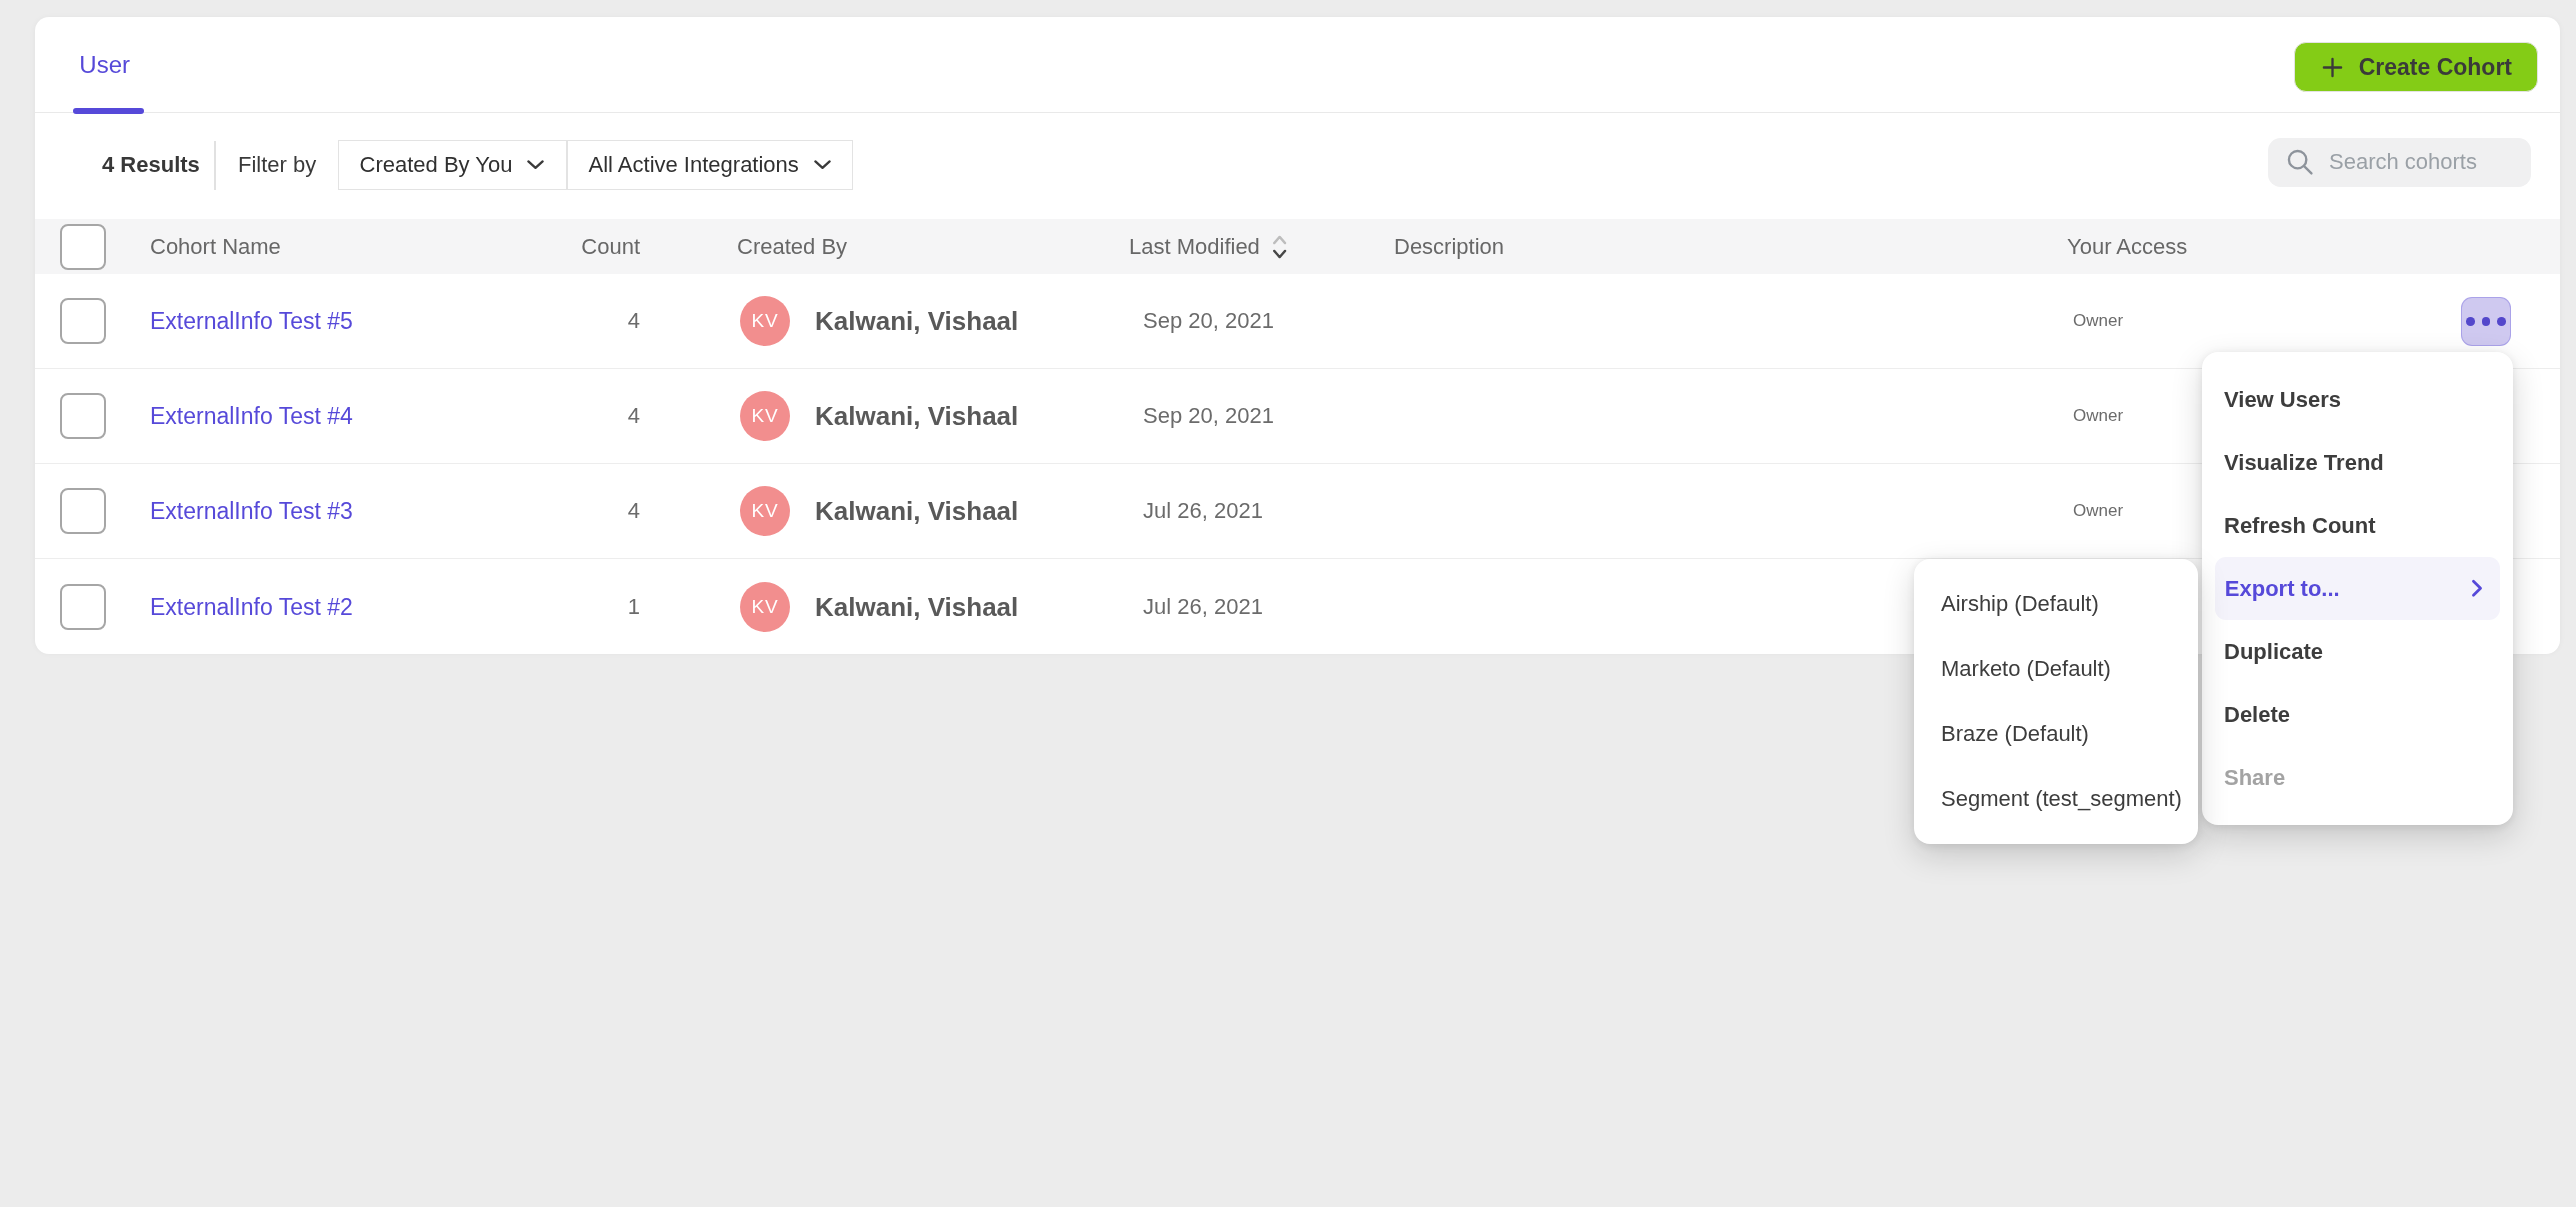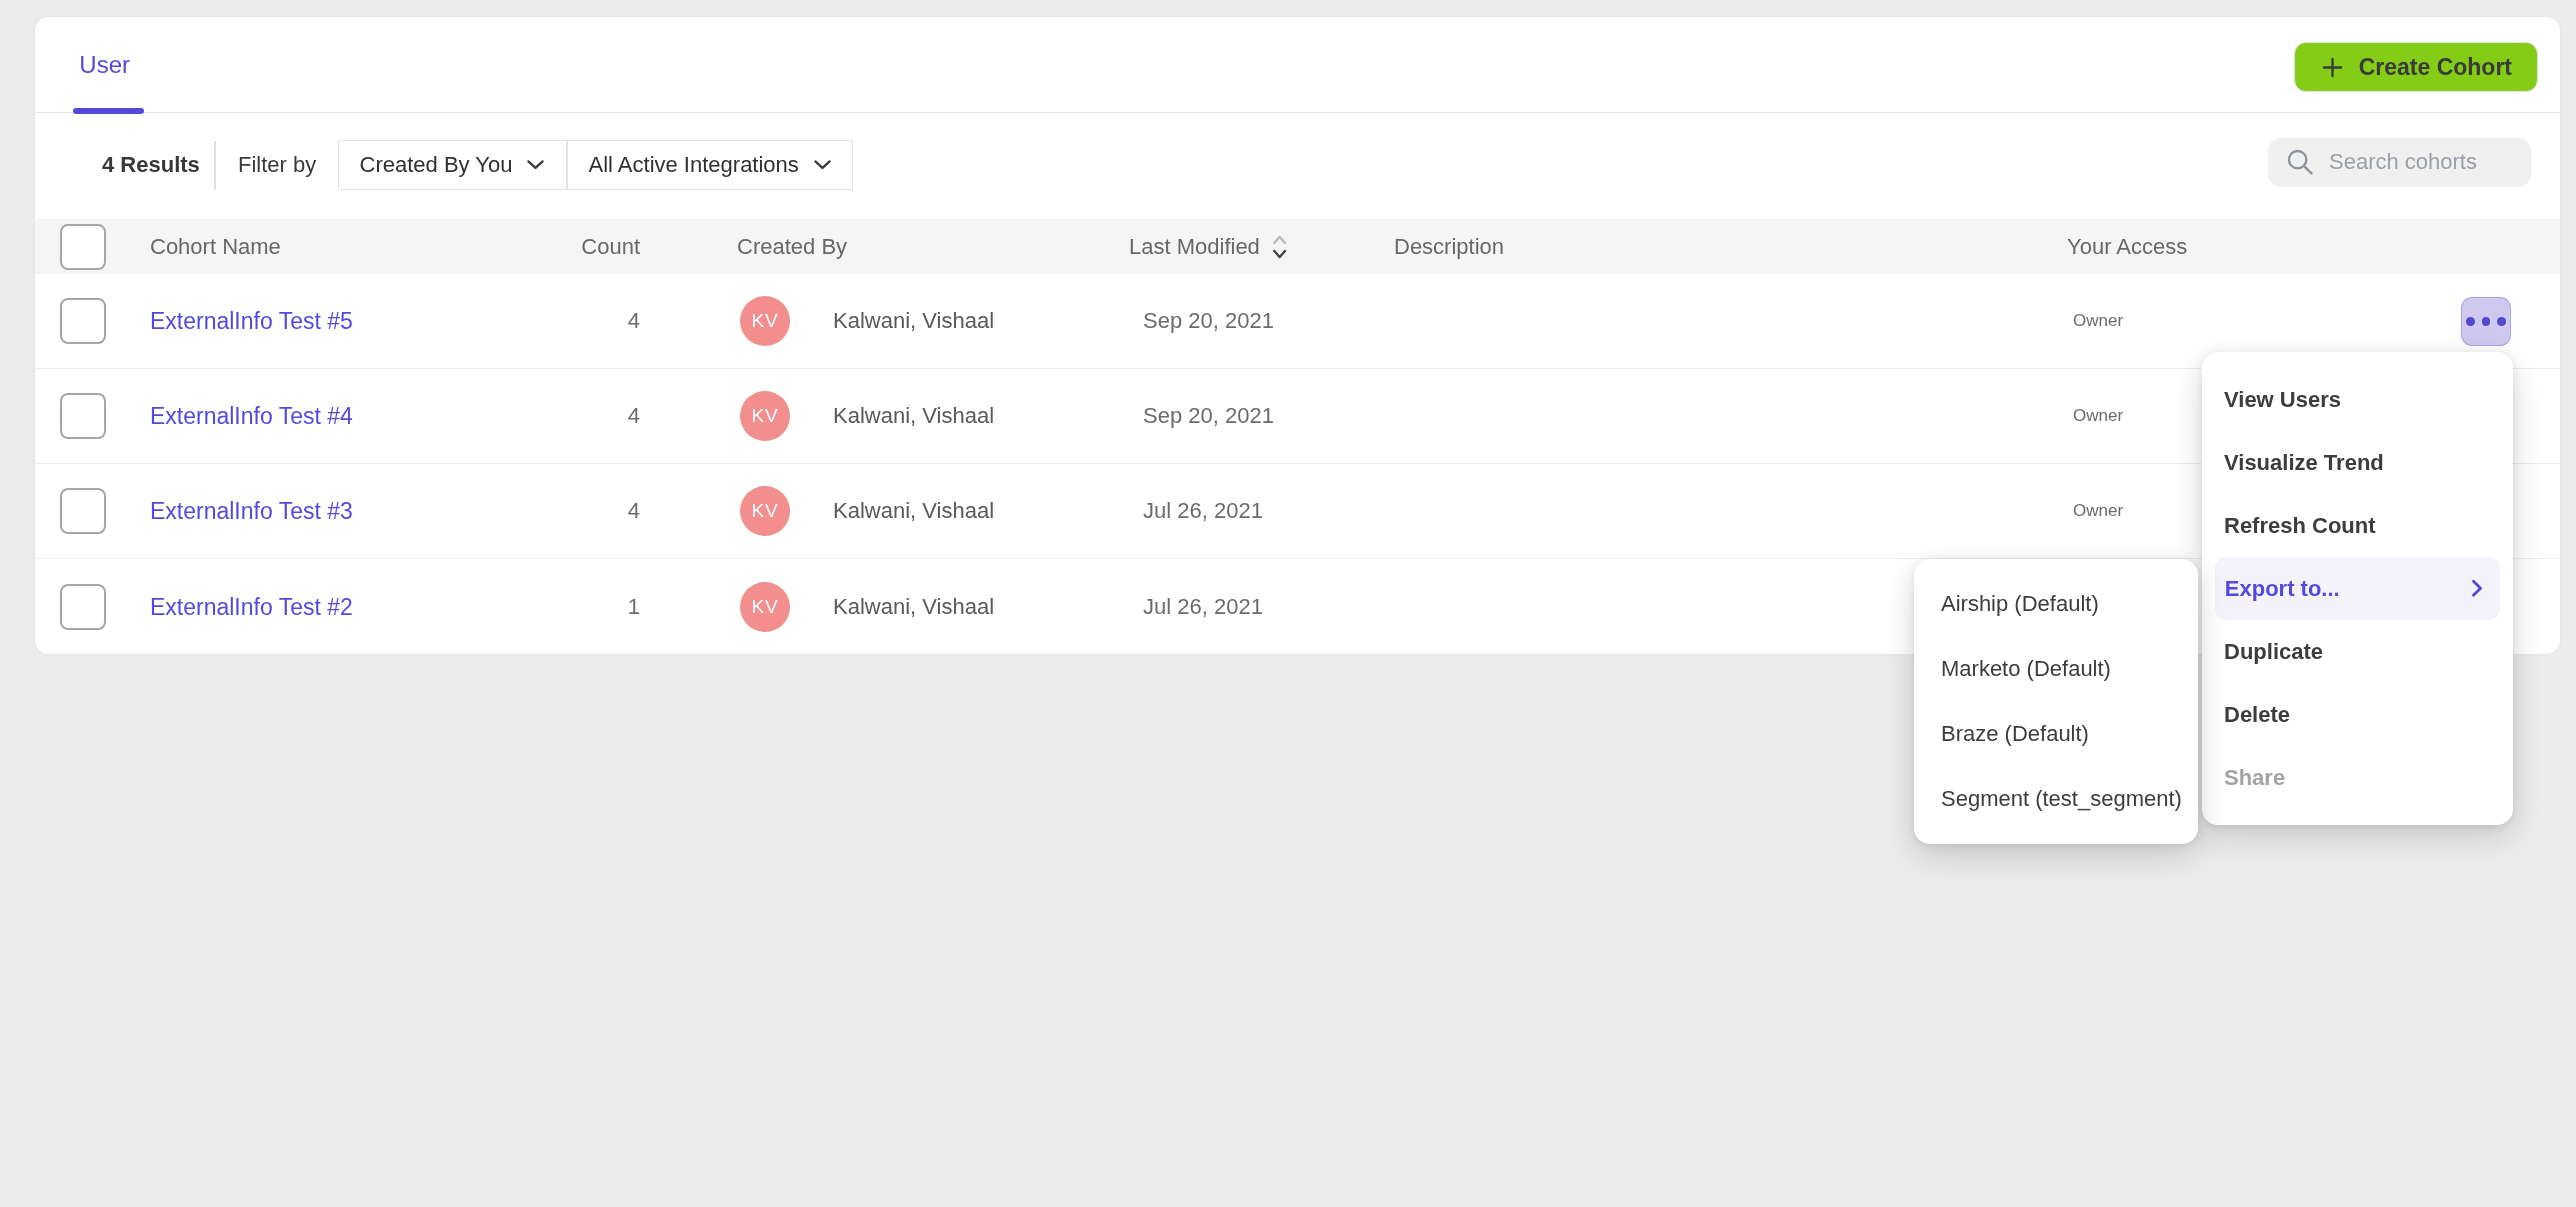--- a/index.html
+++ b/index.html
@@ -64,21 +64,21 @@
   .tbody{position:absolute;top:257px;left:0;width:100%;}
   .row{position:relative;height:95px;border-bottom:1.6px solid #ededed;background:#fff;
        border-radius:0;}
   .row:last-child{border-bottom:none;border-radius:0 0 14px 14px;}
   .cell{position:absolute;top:50%;transform:translateY(-50%);white-space:nowrap;}
   .cell.name{left:115px;font-size:23px;color:var(--accent);cursor:pointer;}
   .cell.count{left:441px;width:164px;text-align:right;font-size:22px;color:var(--text-mid);}
   .avatar{position:absolute;left:705px;top:50%;transform:translateY(-50%);width:50px;height:50px;
        border-radius:50%;background:#f28e8e;color:#fff;font-size:19px;letter-spacing:0.8px;
        display:flex;align-items:center;justify-content:center;}
-  .cell.creator{left:798px;font-size:22px;color:#595959;}
+  .cell.creator{left:780px;font-size:26px;color:#595959;font-weight:bold;}
   .cell.date{left:1093px;font-size:22px;color:var(--text-mid);margin-left:15px;}
   .cell.access{left:2038px;font-size:17px;color:var(--text-mid);}
   .more-btn{position:absolute;left:2426px;top:23px;width:50px;height:49px;background:#cfc9f0;
        border:1.6px solid rgba(86,73,217,.30);border-radius:11px;display:flex;align-items:center;
        justify-content:center;gap:7px;cursor:pointer;}
   .dot{width:8.7px;height:8.7px;border-radius:50%;background:#5347cb;}
 
   
   .menu{position:absolute;left:2202px;top:352px;width:311px;padding:16px 0;background:#fff;
        border-radius:16px;box-shadow:0 11px 32px rgba(0,0,0,.16),0 1.6px 8px rgba(0,0,0,.08);

